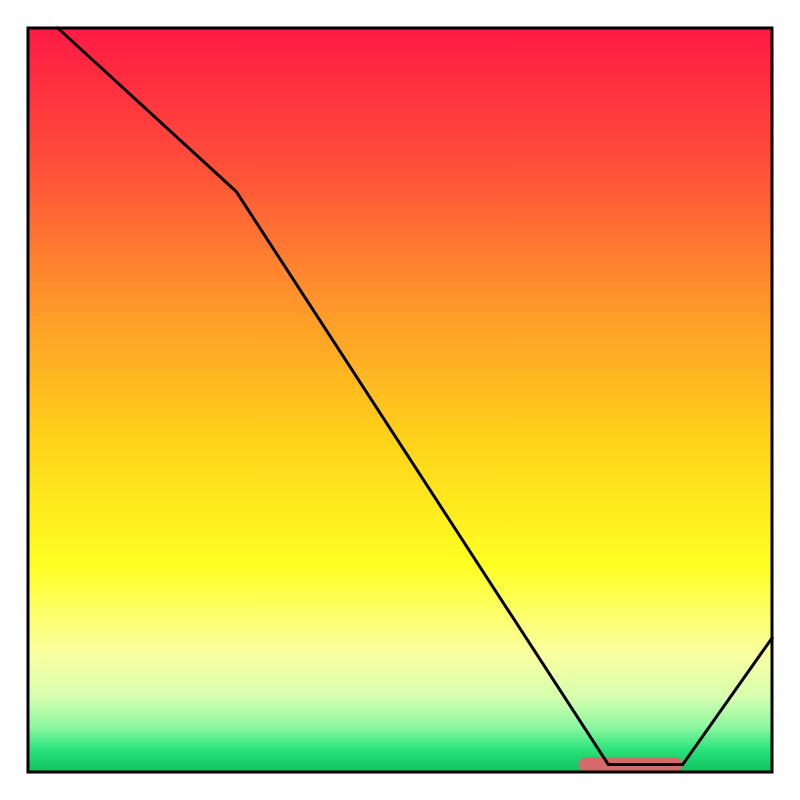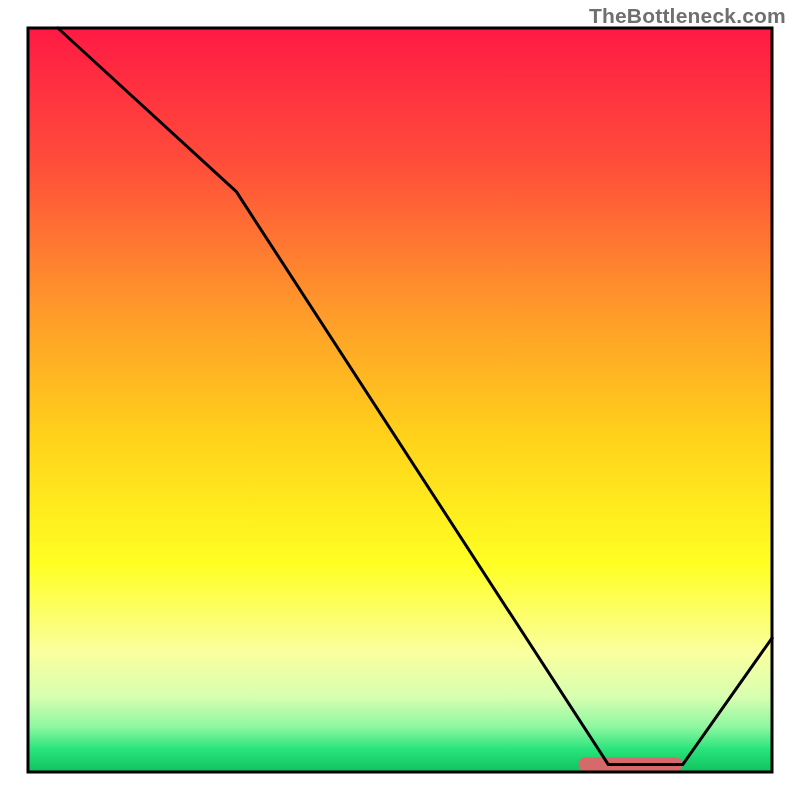--- a/index.html
+++ b/index.html
@@ -28,21 +28,20 @@
   svg {
     position: absolute;
     top: 0;
     left: 0;
   }
 </style>
 </head>
 <body>
 
 <div class="wrap">
-  <div class="attribution">TheBottleneck.com</div>
   <svg id="chart-svg" width="800" height="800">
     <defs>
       <linearGradient id="bg-grad" x1="0" y1="0" x2="0" y2="1">
           <stop offset="0%" stop-color="#ff1a44"></stop>
           <stop offset="18%" stop-color="#ff4d3a"></stop>
           <stop offset="38%" stop-color="#ff9a2a"></stop>
           <stop offset="55.00000000000001%" stop-color="#ffd21a"></stop>
           <stop offset="72%" stop-color="#ffff22"></stop>
           <stop offset="84%" stop-color="#faffa0"></stop>
           <stop offset="90%" stop-color="#d6ffb0"></stop>

